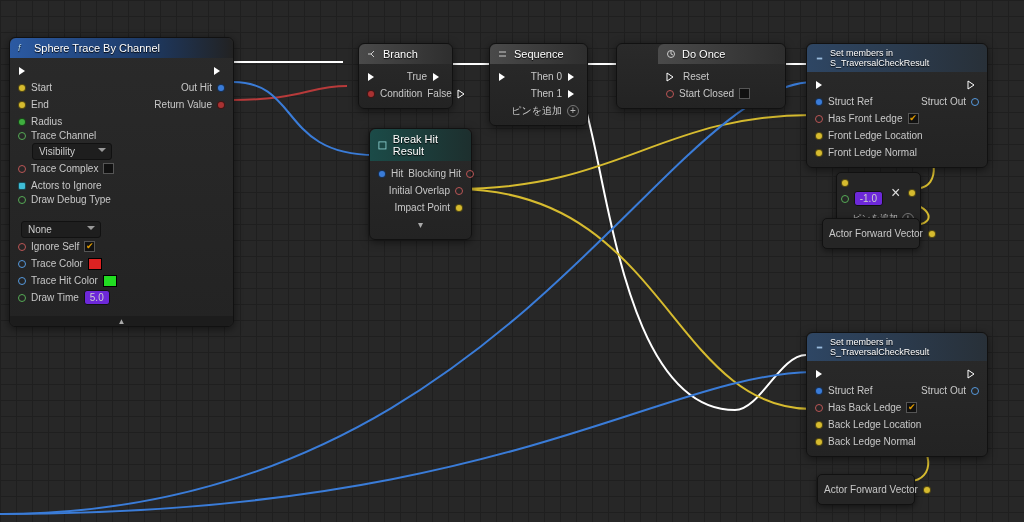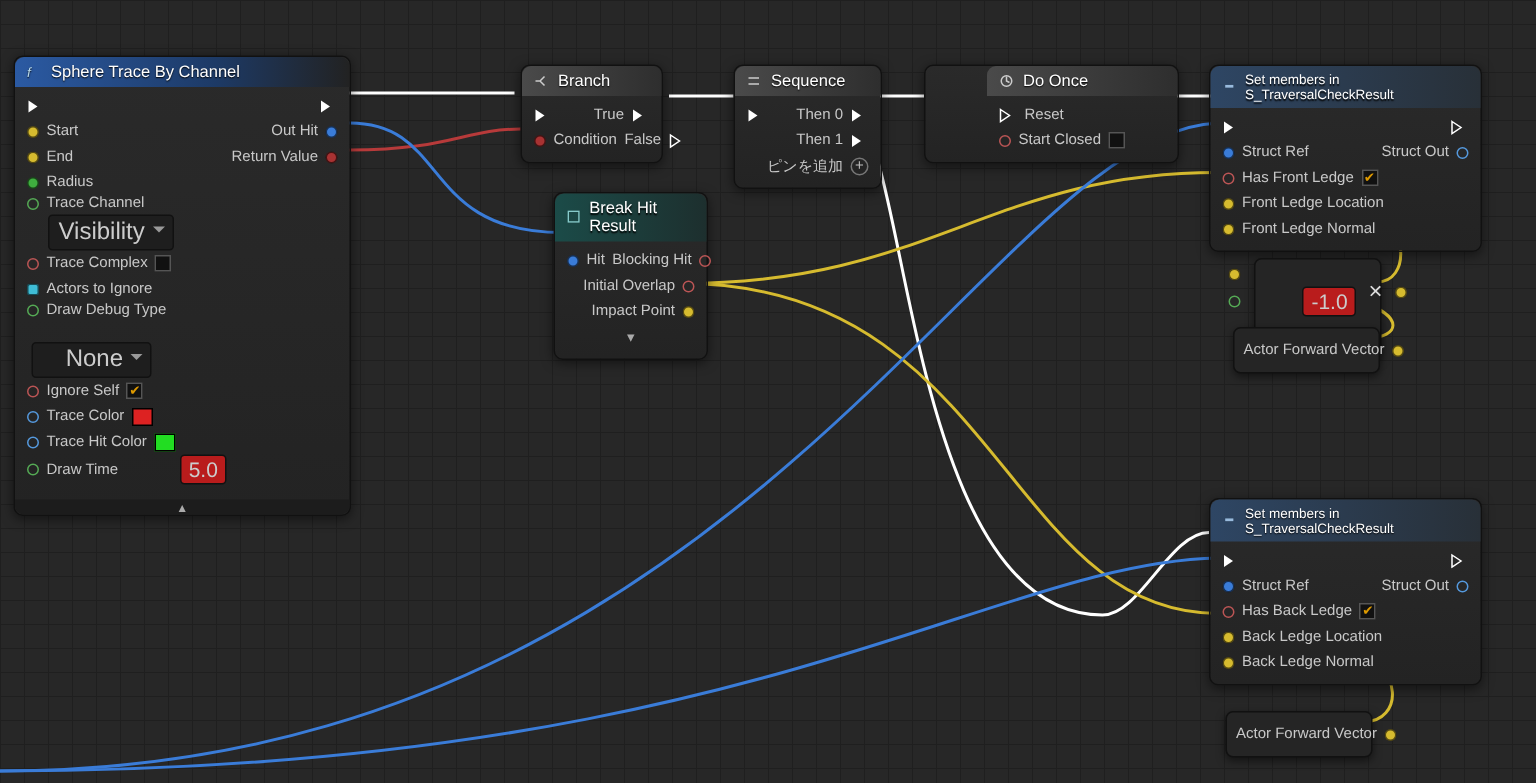--- a/index.html
+++ b/index.html
@@ -61,29 +61,29 @@
   .dot.blue  { background:#3a7cd8; }
   .dot.yellow{ background:#d6bb2f; }
   .dot.cyan  { background:#3fbdd6; }
   .dot.hollow{ background:transparent; border:1px solid #888;}
   .dot.hollow.red{ border-color:#b55; }
   .dot.hollow.blue{ border-color:#59d; }
   .dot.hollow.green{border-color:#5a5;}
 
   .dropdown {
     background:#1e1e1e; border:1px solid #111; border-radius:3px;
-    padding:2px 18px 2px 6px; color:#ccc; position:relative; min-width:80px; font-size:16px;text-align:right;
+    padding:2px 18px 2px 6px; color:#ccc; position:relative; min-width:80px; font-size:10px;
   }
   .dropdown::after{
     content:""; position:absolute; right:5px; top:50%; transform:translateY(-50%);
     border:4px solid transparent; border-top-color:#999;
   }
   .numbox{
-    background:#b91c1c;border:1px solid #111;border-radius:3px;
-    padding:1px 5px; color:#ccc; font-size:14px;margin-left:36px;
+    background:#6d28d9;border:1px solid #111;border-radius:3px;
+    padding:1px 5px; color:#ccc; font-size:10px;
   }
   .swatch{width:14px;height:12px;border:1px solid #000;display:inline-block;}
   .swatch.red{background:#d22;}
   .swatch.green{background:#2d2;}
   .check{width:11px;height:11px;border:1px solid #555;background:#111;display:inline-flex;align-items:center;justify-content:center;}
   .check.on::after{content:"✔"; color:#d90; font-size:9px; line-height:1;}
 
   .expand-bar{
     margin-top:4px; height:10px; display:flex; align-items:center; justify-content:center;
     background:#1c1c1c; border-radius:0 0 6px 6px;
@@ -224,21 +224,21 @@
       </div>
     <div class="row">
         <span class="dot hollow green"></span>
         <span class="pinlabel">Draw Time</span>
         <span class="numbox">5.0</span>
       </div>
   </div>
   <div class="expand-bar"></div>
 </div>
 
-<div class="node" style="left:347px; top:43px; width:95px;">
+<div class="node" style="left:358px; top:43px; width:95px;">
   <div class="hdr hdr-grey">
     <span class="hdr-icon"><svg viewBox="0 0 10 10">
           <path d="M1 5h3l3-3M4 5l3 3" stroke="#ccc" stroke-width="1" fill="none"></path>
         </svg></span>
     <span>Branch</span>
   </div>
   <div class="body">
     <div class="row between">
       <span class="execpin">
           <svg viewBox="0 0 12 10">

